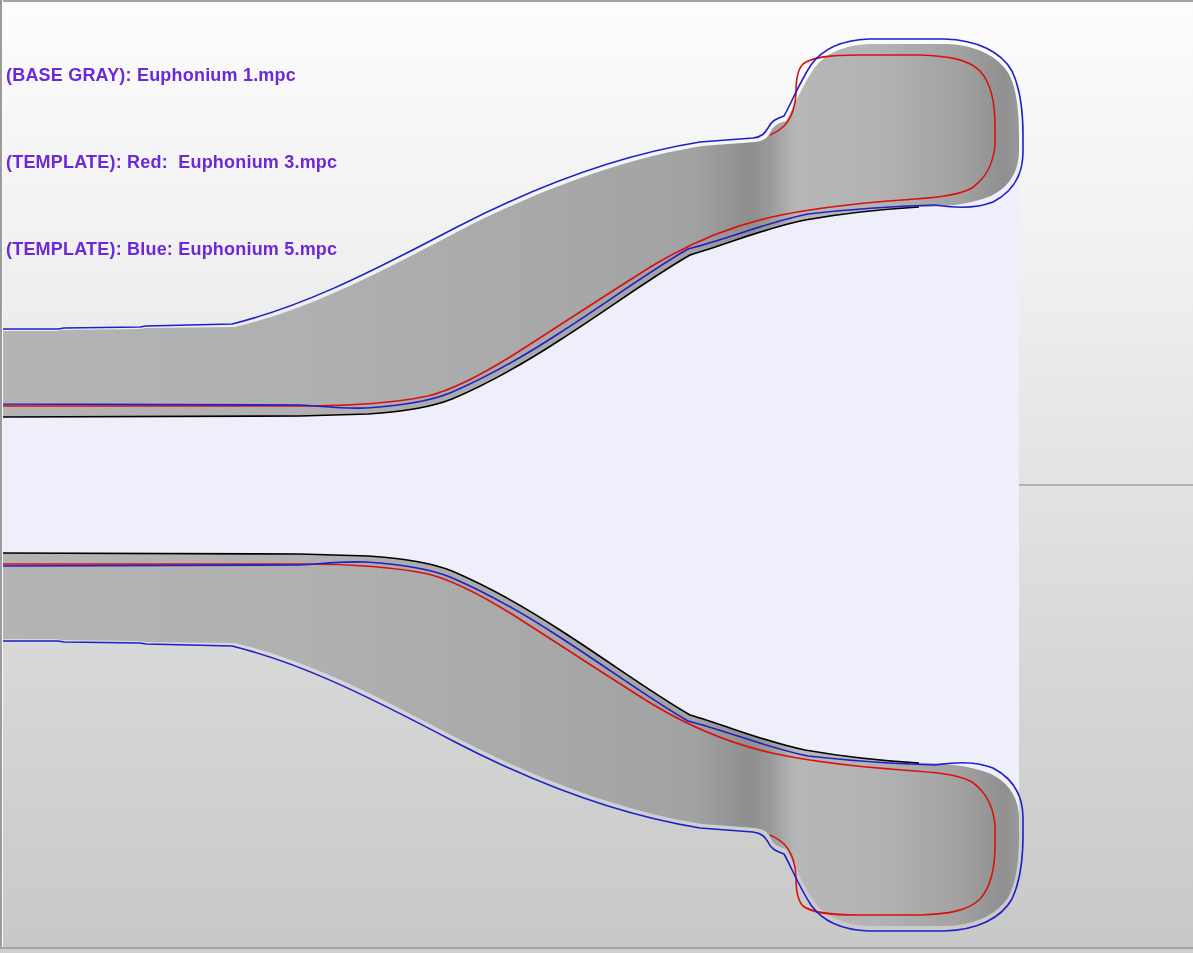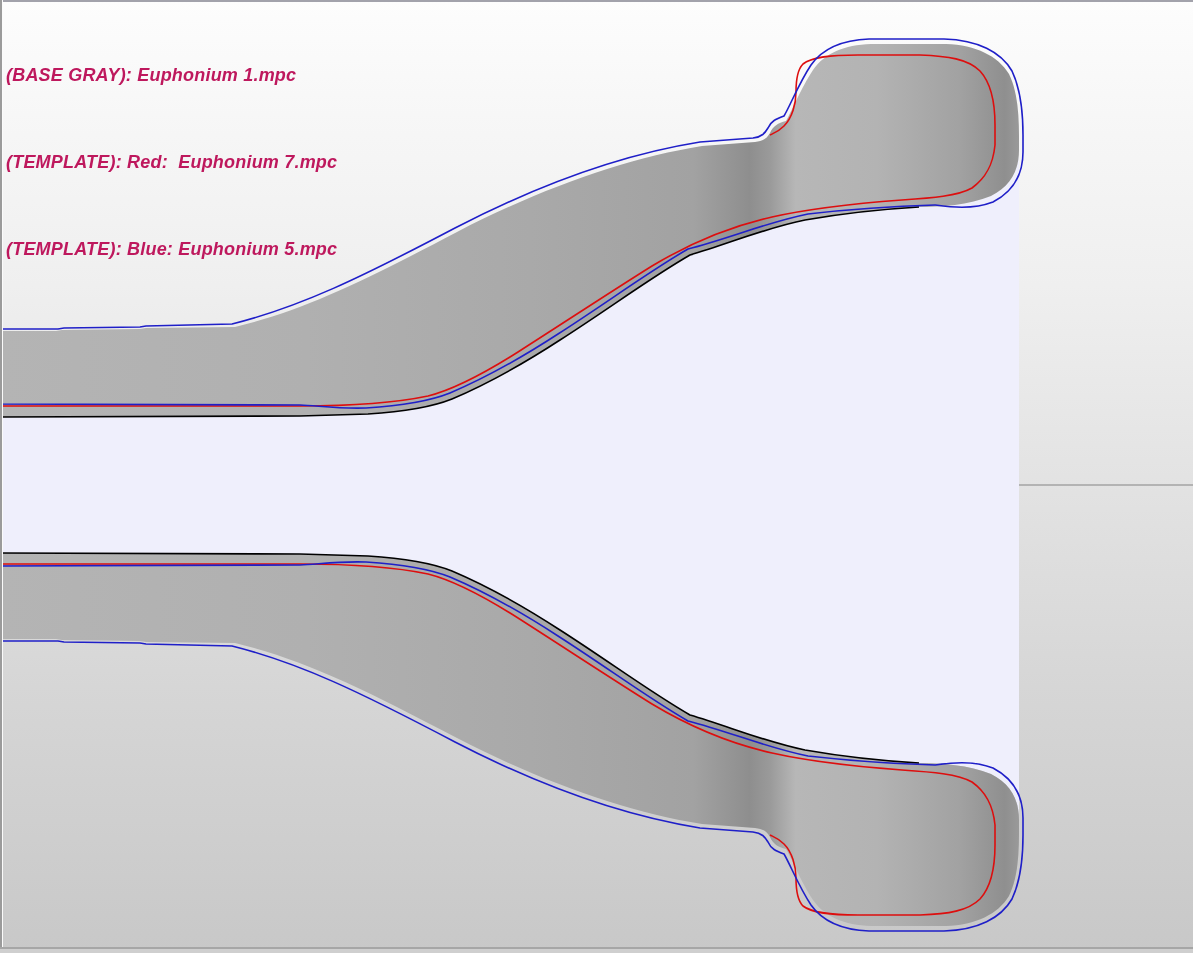--- a/index.html
+++ b/index.html
@@ -7,27 +7,26 @@
     position:relative;
     width:1193px; height:953px;
     overflow:hidden;
     font-family:"Liberation Sans", sans-serif;
     background:#e8e8e8;
   }
   .viewport { position:absolute; left:0; top:0; width:1193px; height:953px; }
   svg { display:block; }
   .legend {
     position:absolute; left:6px; top:3px;
-    color:#be185d;
+    color:#6d28d9;
     font-weight:bold;
     font-size:18px;
     line-height:29px;
     white-space:pre;
     letter-spacing:0.2px;
-    font-style:italic;
   }
   
   .edge { position:absolute; pointer-events:none; }
   .edge.top    { left:0; top:0; width:1193px; height:2px; background:#a2a2ab; }
   .edge.left   { left:0; top:0; width:2px; height:953px; background:#9b9b9b; }
   .edge.left2  { left:2px; top:0; width:1px; height:953px; background:#fbfbfb; }
   .edge.bottom { left:0; top:947px; width:1193px; height:2px; background:#a6a6a6; }
   .edge.bstrip { left:0; top:949px; width:1193px; height:4px; background:#cfcfcf; }
 </style>
 </head>
@@ -159,21 +158,21 @@
         <use href="#path-gray" xlink:href="#path-gray"></use>
         <use href="#path-black" xlink:href="#path-black"></use>
         <use href="#path-red" xlink:href="#path-red"></use>
         <use href="#path-blue" xlink:href="#path-blue"></use>
       </g>
     </svg>
   </div>
 
   <div class="legend">
     <div>(BASE GRAY): Euphonium 1.mpc</div>
-    <div>(TEMPLATE): Red:  Euphonium 7.mpc</div>
+    <div>(TEMPLATE): Red:  Euphonium 3.mpc</div>
     <div>(TEMPLATE): Blue: Euphonium 5.mpc</div>
   </div>
 
   <div class="edge top"></div>
   <div class="edge left"></div>
   <div class="edge left2"></div>
   <div class="edge bottom"></div>
   <div class="edge bstrip"></div>
 </div>
 

